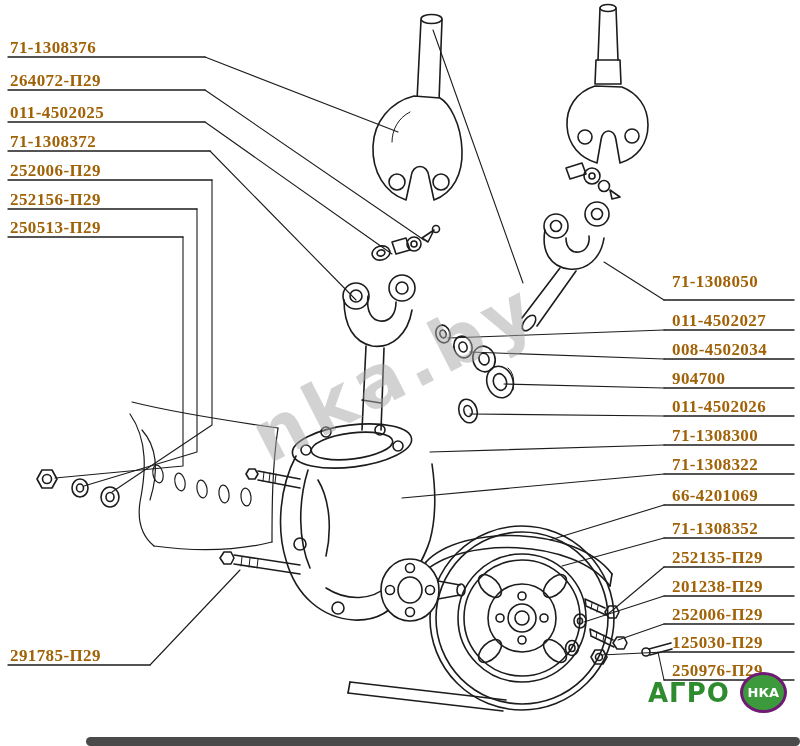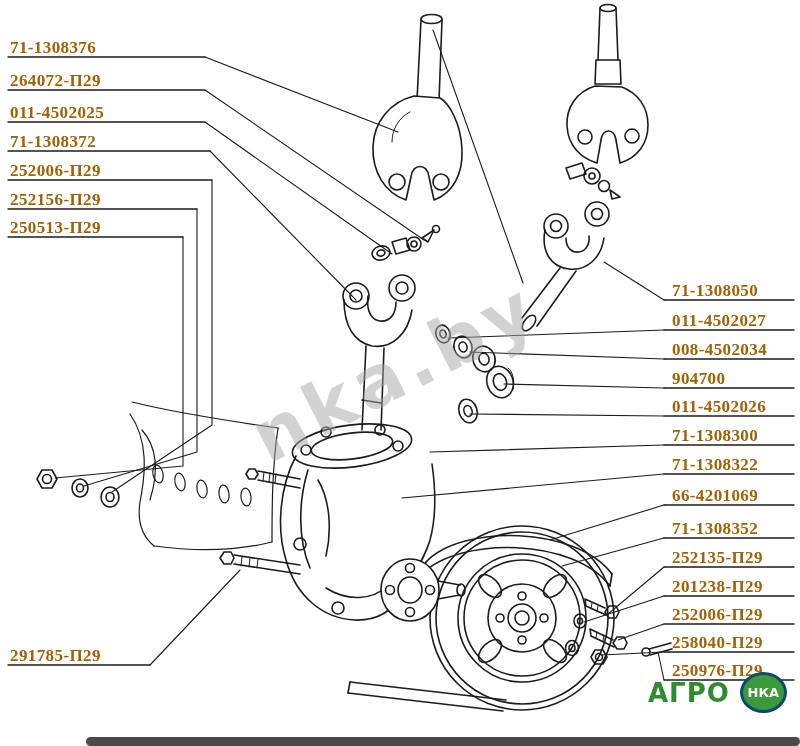--- a/index.html
+++ b/index.html
@@ -13,21 +13,21 @@
   .watermark { position:absolute; left:185px; top:330px; width:420px; text-align:center;
          font-family:"DejaVu Sans", sans-serif; font-weight:700; font-size:72px;
          letter-spacing:6px; color:rgba(165,165,165,.5);
          transform:rotate(-27deg); pointer-events:none; }
   .caption { position:absolute; left:0; right:0; top:719px; text-align:center;
          font-size:16px; font-weight:700; }
   .logo { position:absolute; left:648px; top:672px; display:flex; align-items:center; gap:10px; }
   .logo-text { font-family:"DejaVu Sans", sans-serif; font-weight:800; font-size:26px;
          color:#2e8b2e; letter-spacing:1px; }
   .logo-circle { width:47px; height:41px; border-radius:50%; background:#3c9a3c;
-         border:3px solid #0c4a6e; color:#fff; font-family:"DejaVu Sans", sans-serif;
+         border:3px solid #701a75; color:#fff; font-family:"DejaVu Sans", sans-serif;
          font-weight:800; font-size:13px; display:flex; align-items:center; justify-content:center; }
   .scrollbar { position:absolute; left:86px; top:737px; width:714px; height:9px;
          background:#4a4a4a; border-radius:5px; }
 </style>
 </head>
 <body>
 
 <div class="stage">
 
   <svg class="drawing" width="800" height="746" viewBox="0 0 800 746" fill="none" stroke="#1c1c1c" stroke-width="1.6" stroke-linecap="round" stroke-linejoin="round">
@@ -261,33 +261,33 @@
 
   <div class="lbl" style="left:10px;top:38px">71-1308376</div>
   <div class="lbl" style="left:10px;top:71px">264072-П29</div>
   <div class="lbl" style="left:10px;top:103px">011-4502025</div>
   <div class="lbl" style="left:10px;top:132px">71-1308372</div>
   <div class="lbl" style="left:10px;top:161px">252006-П29</div>
   <div class="lbl" style="left:10px;top:190px">252156-П29</div>
   <div class="lbl" style="left:10px;top:218px">250513-П29</div>
   <div class="lbl" style="left:10px;top:646px">291785-П29</div>
 
-  <div class="lbl" style="left:672px;top:281px">71-1308050</div>
+  <div class="lbl" style="left:672px;top:272px">71-1308050</div>
   <div class="lbl" style="left:672px;top:311px">011-4502027</div>
   <div class="lbl" style="left:672px;top:340px">008-4502034</div>
   <div class="lbl" style="left:672px;top:369px">904700</div>
   <div class="lbl" style="left:672px;top:397px">011-4502026</div>
   <div class="lbl" style="left:672px;top:426px">71-1308300</div>
   <div class="lbl" style="left:672px;top:455px">71-1308322</div>
   <div class="lbl" style="left:672px;top:486px">66-4201069</div>
   <div class="lbl" style="left:672px;top:519px">71-1308352</div>
   <div class="lbl" style="left:672px;top:548px">252135-П29</div>
   <div class="lbl" style="left:672px;top:577px">201238-П29</div>
   <div class="lbl" style="left:672px;top:605px">252006-П29</div>
-  <div class="lbl" style="left:672px;top:633px">258040-П29</div>
+  <div class="lbl" style="left:672px;top:633px">125030-П29</div>
   <div class="lbl" style="left:672px;top:661px">250976-П29</div>
 
 
   <div class="logo">
     <span class="logo-text">АГРО</span>
     <span class="logo-circle">НКА</span>
   </div>
 
   <div class="scrollbar"></div>
 </div>

